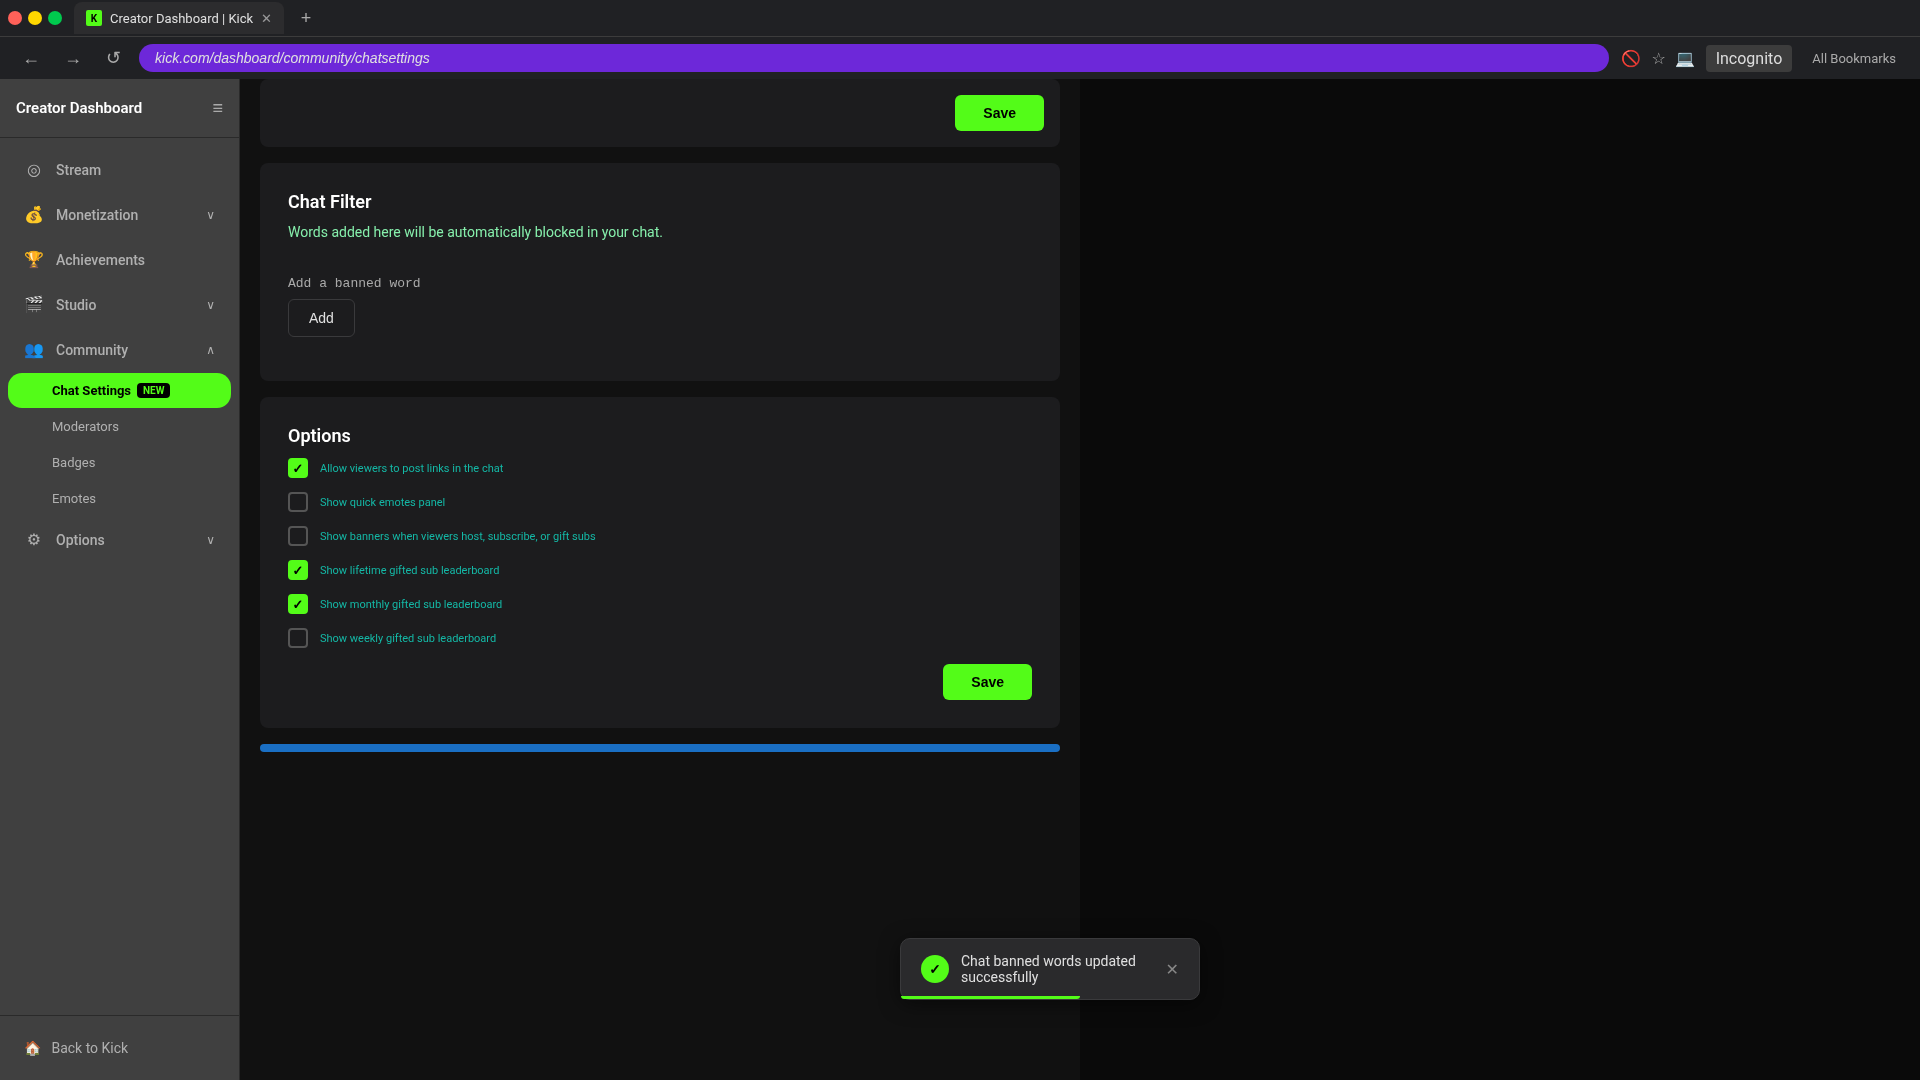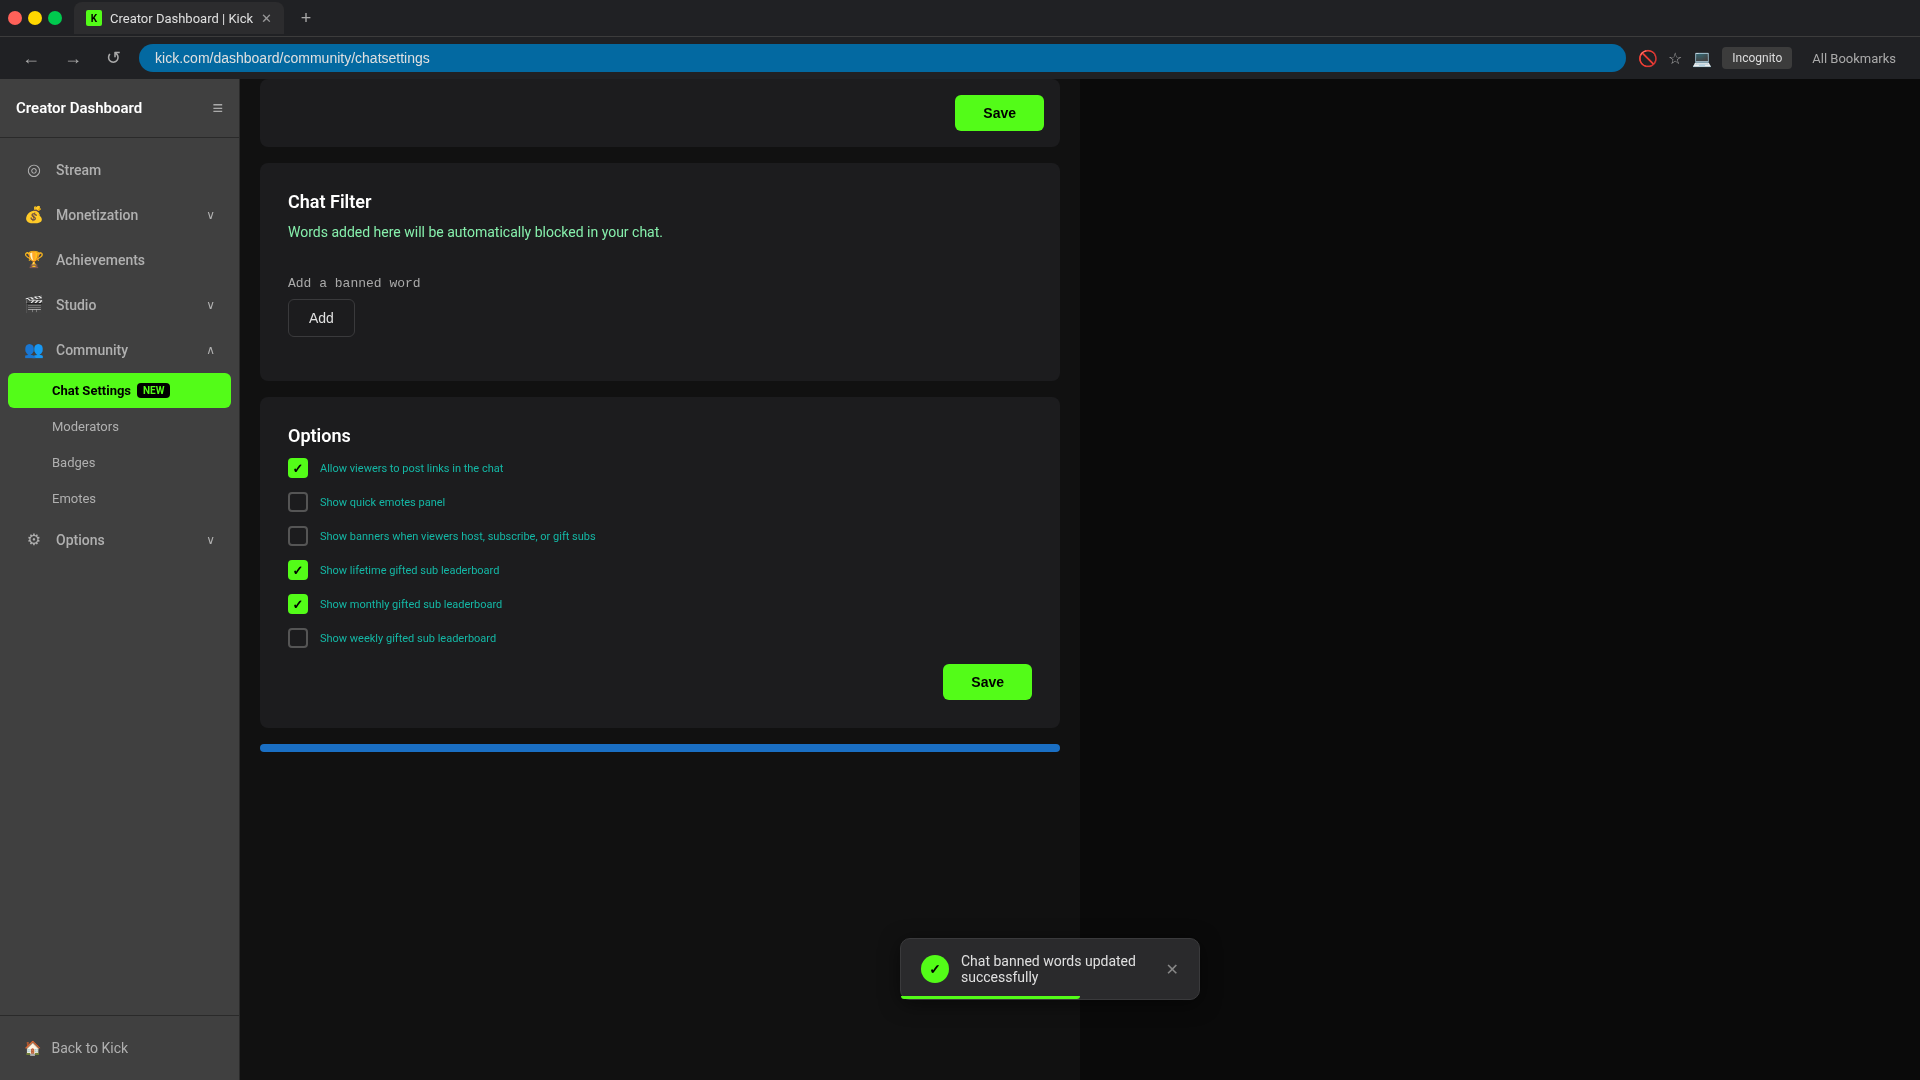--- a/index.html
+++ b/index.html
@@ -98,39 +98,40 @@
       background: none;
       border: none;
       color: #aaa;
       font-size: 18px;
       cursor: pointer;
       padding: 4px 6px;
       border-radius: 50%;
     }
     .url-bar {
       flex: 1;
-      background: #0369a1;
+      background: #6d28d9;
       border: none;
       border-radius: 20px;
       padding: 6px 16px;
       color: #e0e0e0;
       font-size: 14px;
       outline: none;
+      font-style: italic;
     }
     .browser-icons {
       display: flex;
       align-items: center;
       gap: 10px;
       color: #aaa;
     }
     .incognito-badge {
       background: #3c3c3c;
       padding: 4px 10px;
       border-radius: 4px;
-      font-size: 12px;
+      font-size: 16px;
       color: #ddd;
     }
     .bookmarks-bar {
       background: #2c2c2e;
       padding: 4px 16px;
       font-size: 12px;
       color: #aaa;
       border-top: 1px solid #3c3c3c;
       display: flex;
       align-items: center;
@@ -204,21 +205,21 @@
       cursor: pointer;
       color: #b0b0b0;
       font-size: 13px;
       border-radius: 6px;
       margin: 1px 8px;
     }
     .nav-sub-item.active-item {
       background: #53fc18;
       color: #000;
       font-weight: 700;
-      border-radius: 6px;
+      border-radius: 14px;
       padding: 10px 16px 10px 44px;
     }
     .new-badge {
       background: #53fc18;
       color: #000;
       font-size: 10px;
       font-weight: 700;
       padding: 2px 6px;
       border-radius: 4px;
       margin-left: 6px;

